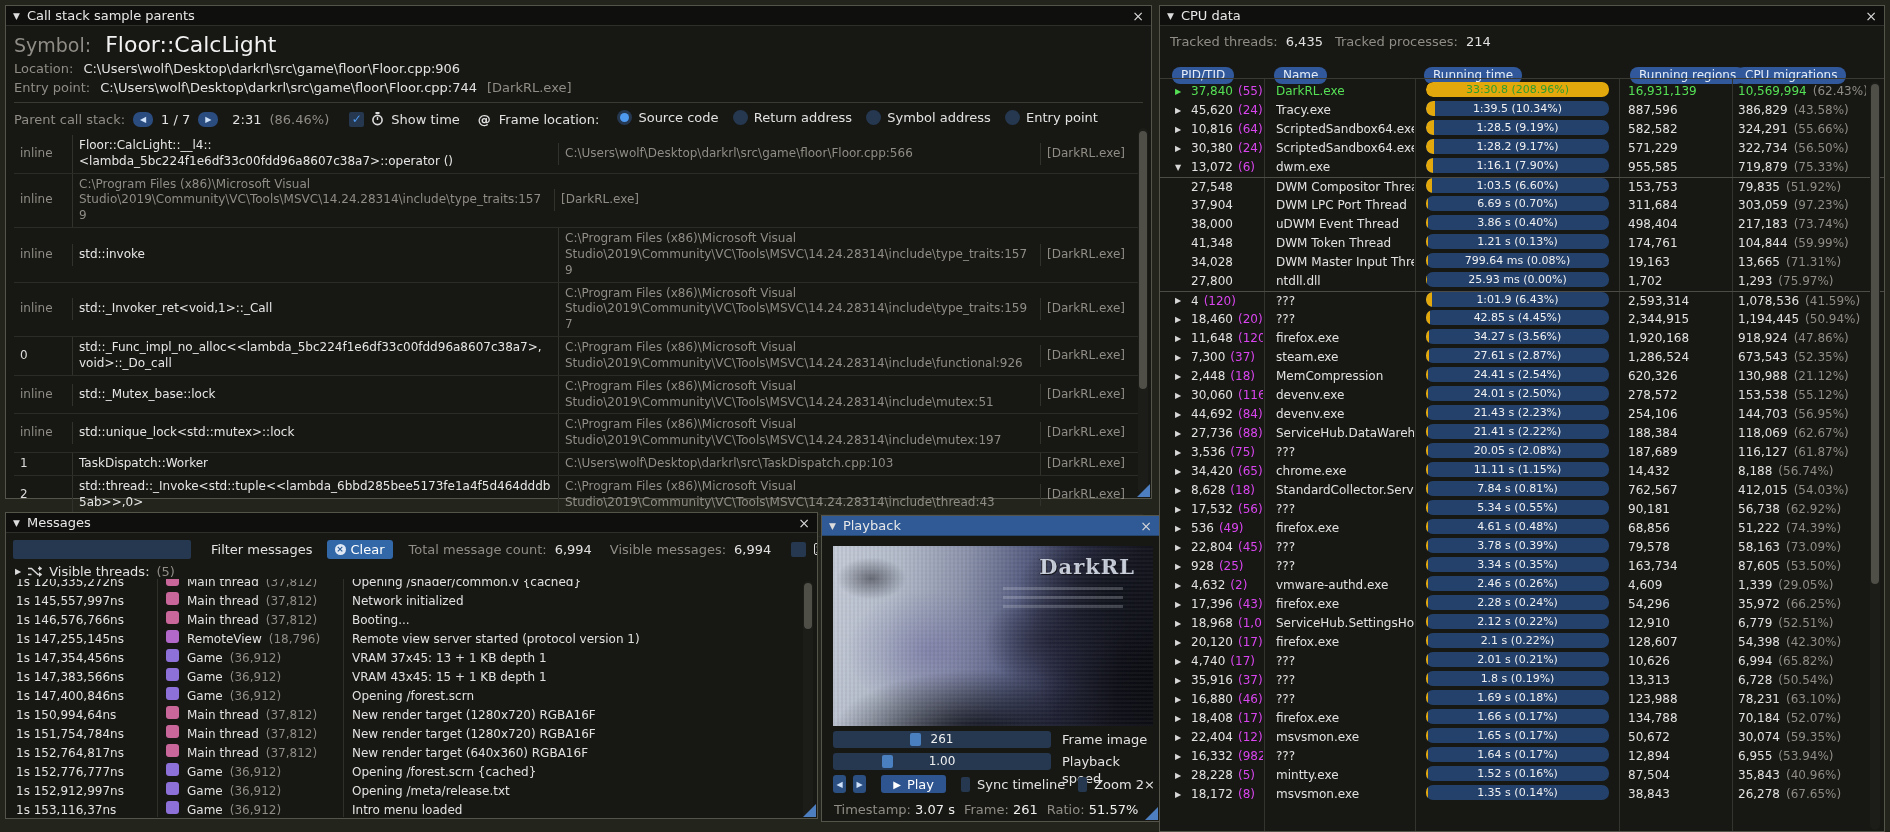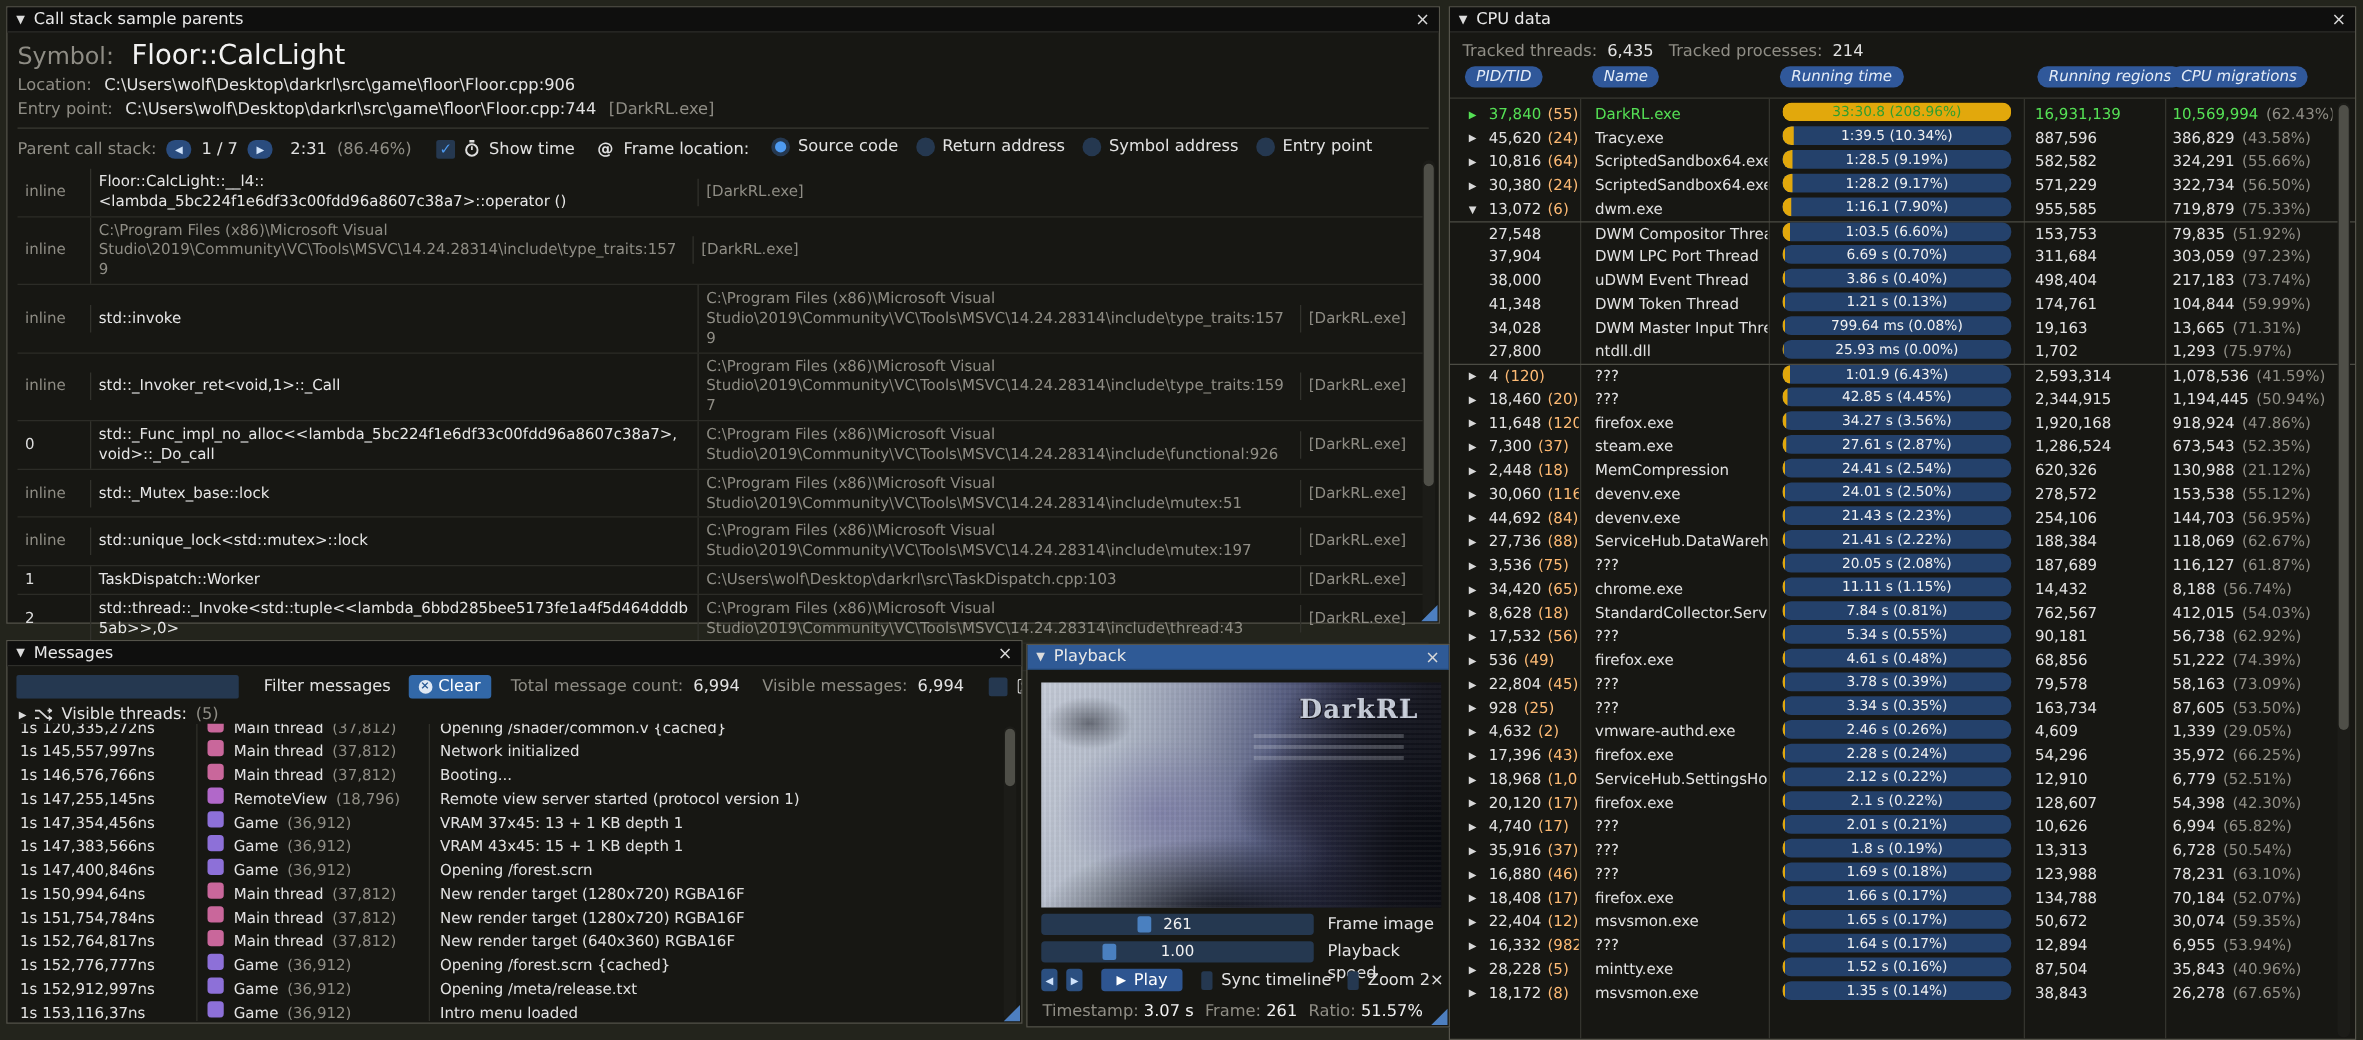--- a/index.html
+++ b/index.html
@@ -89,32 +89,32 @@
   .pb-btnrow{position:absolute;left:11px;top:259px;right:4px;height:18px;display:flex;align-items:center;gap:7px;white-space:nowrap;}
   .sm-btn{width:22px;height:18px;}
   .sm-btn span{font-size:8px;}
   .play-btn{height:18px;padding:0 12px;gap:6px;background:#2e5590;color:#fff;font-size:13px;}
   .play-btn .ptri{font-size:10px;color:#fff;}
   .pb-status{position:absolute;left:12px;top:286px;display:flex;gap:9px;font-size:13px;white-space:nowrap;}
   .pb-status b{font-weight:normal;color:#f0f0f0;}
   
   #win-cpu{left:1159px;top:5px;width:726px;height:827px;}
   .cpu-info{display:flex;align-items:baseline;gap:8px;margin:8px 0 0 10px;font-size:13px;}
-  .pillrow{position:relative;height:18px;margin-top:4px;font-style:italic;}
+  .pillrow{position:relative;height:18px;margin-top:18px;}
   .pill{position:absolute;top:0;height:17px;background:#30589a;border-radius:8px;color:#e4ecf7;font-size:12px;
         line-height:17px;padding:0 9px;}
   .cpu-table{position:absolute;left:0;right:0;top:72px;bottom:0;overflow:hidden;border-top:1px solid #3a3a33;}
   .cpu-col-line{position:absolute;top:0;bottom:0;width:1px;background:#34342e;}
   .cpu-rows{position:relative;padding-top:3px;}
   .cpu-row{position:relative;height:19px;font-size:12px;line-height:19px;white-space:nowrap;}
   .cpu-row.sep{border-top:1px solid #4c4c44;height:18px;line-height:18px;}
   .cpu-row>span{position:absolute;top:0;}
   .expand{left:15px;font-size:8px;color:#d8d8d8;}
   .pidwrap{left:31px;width:72px;overflow:hidden;}
-  .count{color:#fdba74;margin-left:5px;}
+  .count{color:#d946ef;margin-left:5px;}
   .cname{left:116px;width:138px;overflow:hidden;}
   .bar{left:266px;top:2px;width:183px;height:15px;background:#24416b;border-radius:7px;overflow:hidden;}
   .bar-fill{position:absolute;left:0;top:0;bottom:0;background:#e2a80c;border-radius:7px 0 0 7px;}
   .bar-text{position:absolute;left:0;right:0;text-align:center;font-weight:normal;font-size:11px;line-height:15px;color:#f0f0f0;}
   .bar.full{background:#000000;}
   .bar.full .bar-text{color:#2f9e2f;}
   .regions{left:468px;}
   .migwrap{left:578px;width:128px;overflow:hidden;}
   .migp{color:#8f8d85;margin-left:6px;}
   .cpu-row.green .expand,.cpu-row.green .pidw,.cpu-row.green .cname,.cpu-row.green .regions,.cpu-row.green .migv{color:#55e055;}
@@ -192,20 +192,21 @@
             <span>Entry point</span>
           </span>
         </span>
     </div>
     <div class="cs-table">
       <div id="cs-rows">
 
           <div class="cs-row">
             <span class="c-frame cs-frame">inline</span>
             <span class="c-func">Floor::CalcLight::__l4::&lt;lambda_5bc224f1e6df33c00fdd96a8607c38a7&gt;::operator ()</span>
+            <span class="c-loc">C:\Users\wolf\Desktop\darkrl\src\game\floor\Floor.cpp:566</span>
             <span class="c-img">[DarkRL.exe]</span>
           </div>
 
           <div class="cs-row">
             <span class="c-frame cs-frame">inline</span>
             <span class="c-loc">C:\Program Files (x86)\Microsoft Visual Studio\2019\Community\VC\Tools\MSVC\14.24.28314\include\type_traits:1579</span>
             <span class="c-img">[DarkRL.exe]</span>
           </div>
 
           <div class="cs-row">

